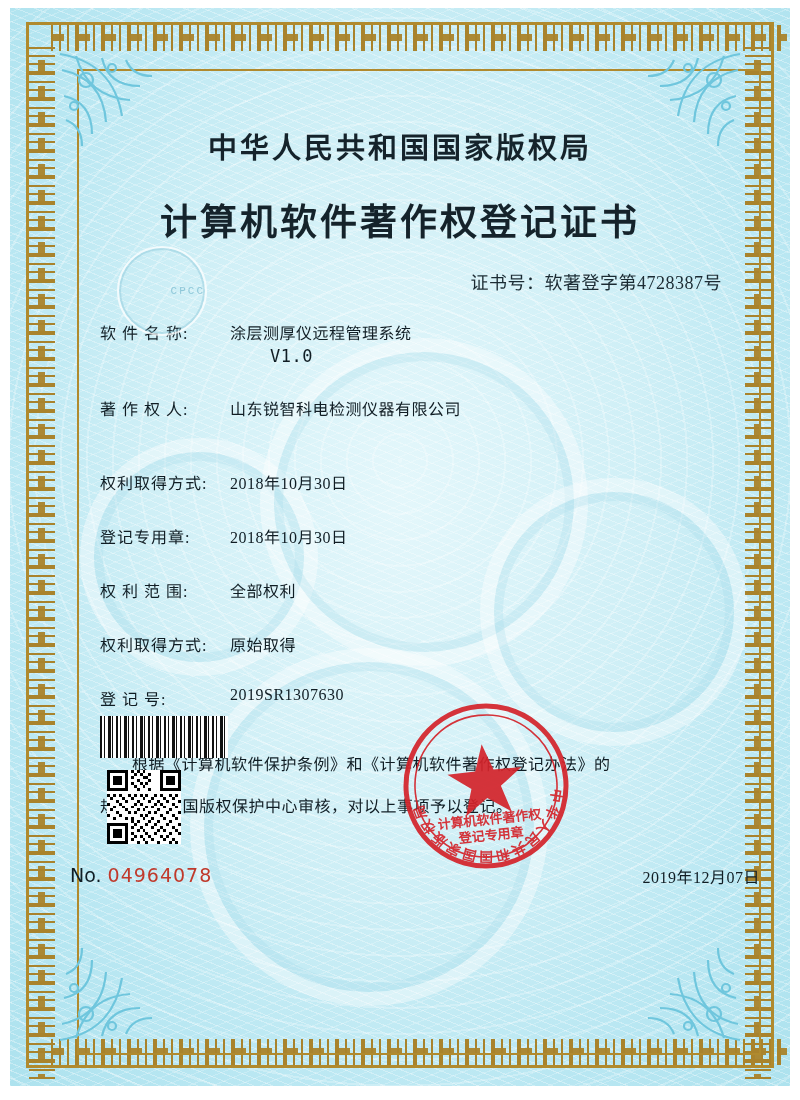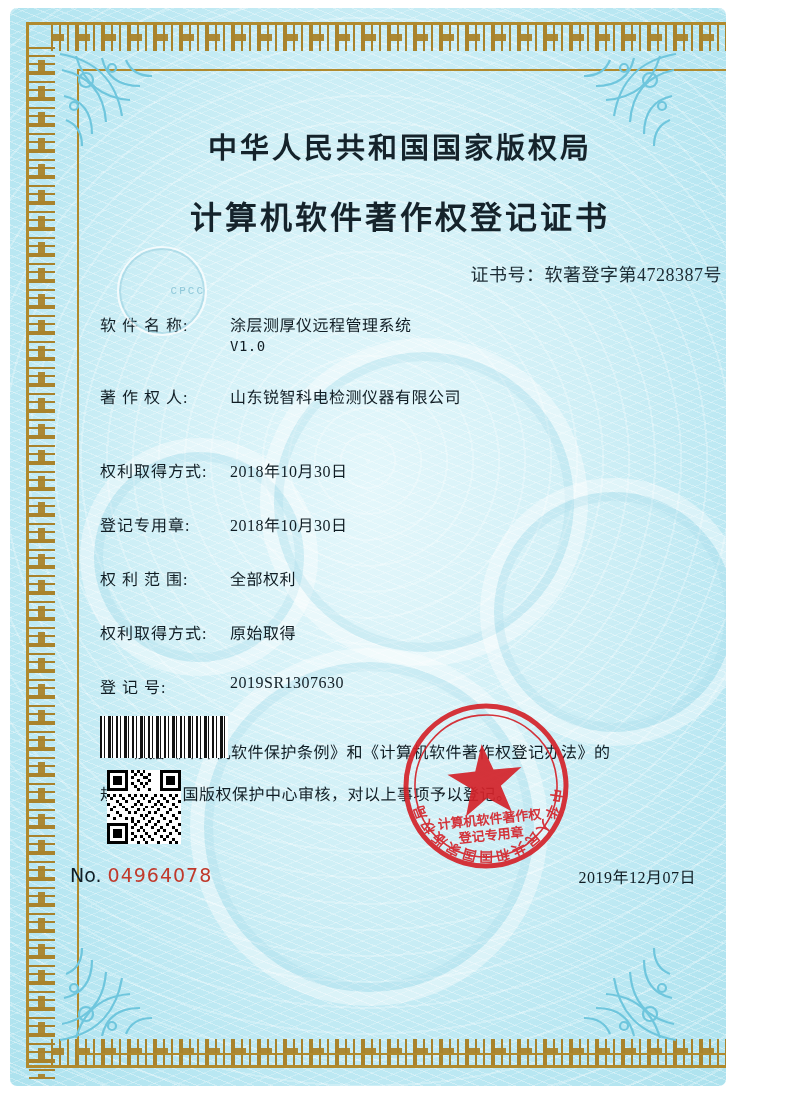--- a/index.html
+++ b/index.html
@@ -14,26 +14,25 @@
     font-family: "Liberation Serif", serif;
     position: relative;
     overflow: hidden;
   }
 
   
   .certificate {
     position: absolute;
     left: 10px;
     top: 8px;
-    width: 716px;
+    width: 780px;
     height: 1078px;
     background:
       radial-gradient(ellipse at 50% 45%, #e4f7fb 0%, #cfeff6 45%, #b9e7f2 75%, #ade2ee 100%);
     overflow: hidden;
-    border-radius: 7px;
   }
 
   
   .texture {
     position: absolute;
     inset: 0;
     background-image:
       repeating-linear-gradient(22deg, rgba(255,255,255,0.32) 0px, rgba(255,255,255,0.32) 1px, rgba(255,255,255,0) 1px, rgba(255,255,255,0) 7px),
       repeating-linear-gradient(-22deg, rgba(255,255,255,0.22) 0px, rgba(255,255,255,0.22) 1px, rgba(255,255,255,0) 1px, rgba(255,255,255,0) 9px),
       repeating-radial-gradient(circle at 50% 42%, rgba(255,255,255,0.25) 0px, rgba(255,255,255,0.25) 2px, rgba(255,255,255,0) 2px, rgba(255,255,255,0) 26px);
@@ -126,21 +125,21 @@
     text-align: center;
     font-size: 29px;
     font-weight: bold;
     letter-spacing: 3px;
     color: #15232b;
     margin-top: 60px;
     font-family: "DejaVu Serif", serif;
   }
   .title-sub {
     text-align: center;
-    font-size: 32px;
+    font-size: 37px;
     font-weight: bold;
     letter-spacing: 3px;
     color: #15232b;
     margin-top: 26px;
     font-family: "DejaVu Serif", serif;
   }
 
   .cert-no {
     text-align: right;
     font-size: 18px;
@@ -167,22 +166,23 @@
     letter-spacing: 1px;
     white-space: nowrap;
   }
   .field-value {
     flex: 1;
     letter-spacing: 0.5px;
   }
   .field-value .version {
     display: block;
     font-family: "DejaVu Sans Mono", monospace;
-    font-size: 14px;
+    font-size: 17px;
     margin-top: 2px;
+    margin-left: 40px;
   }
 
   .gap-1 { height: 30px; }
   .gap-2 { height: 50px; }
 
   .row-spaced { margin-bottom: 30px; }
 
   .statement {
     margin-top: 34px;
     padding-left: 30px;

